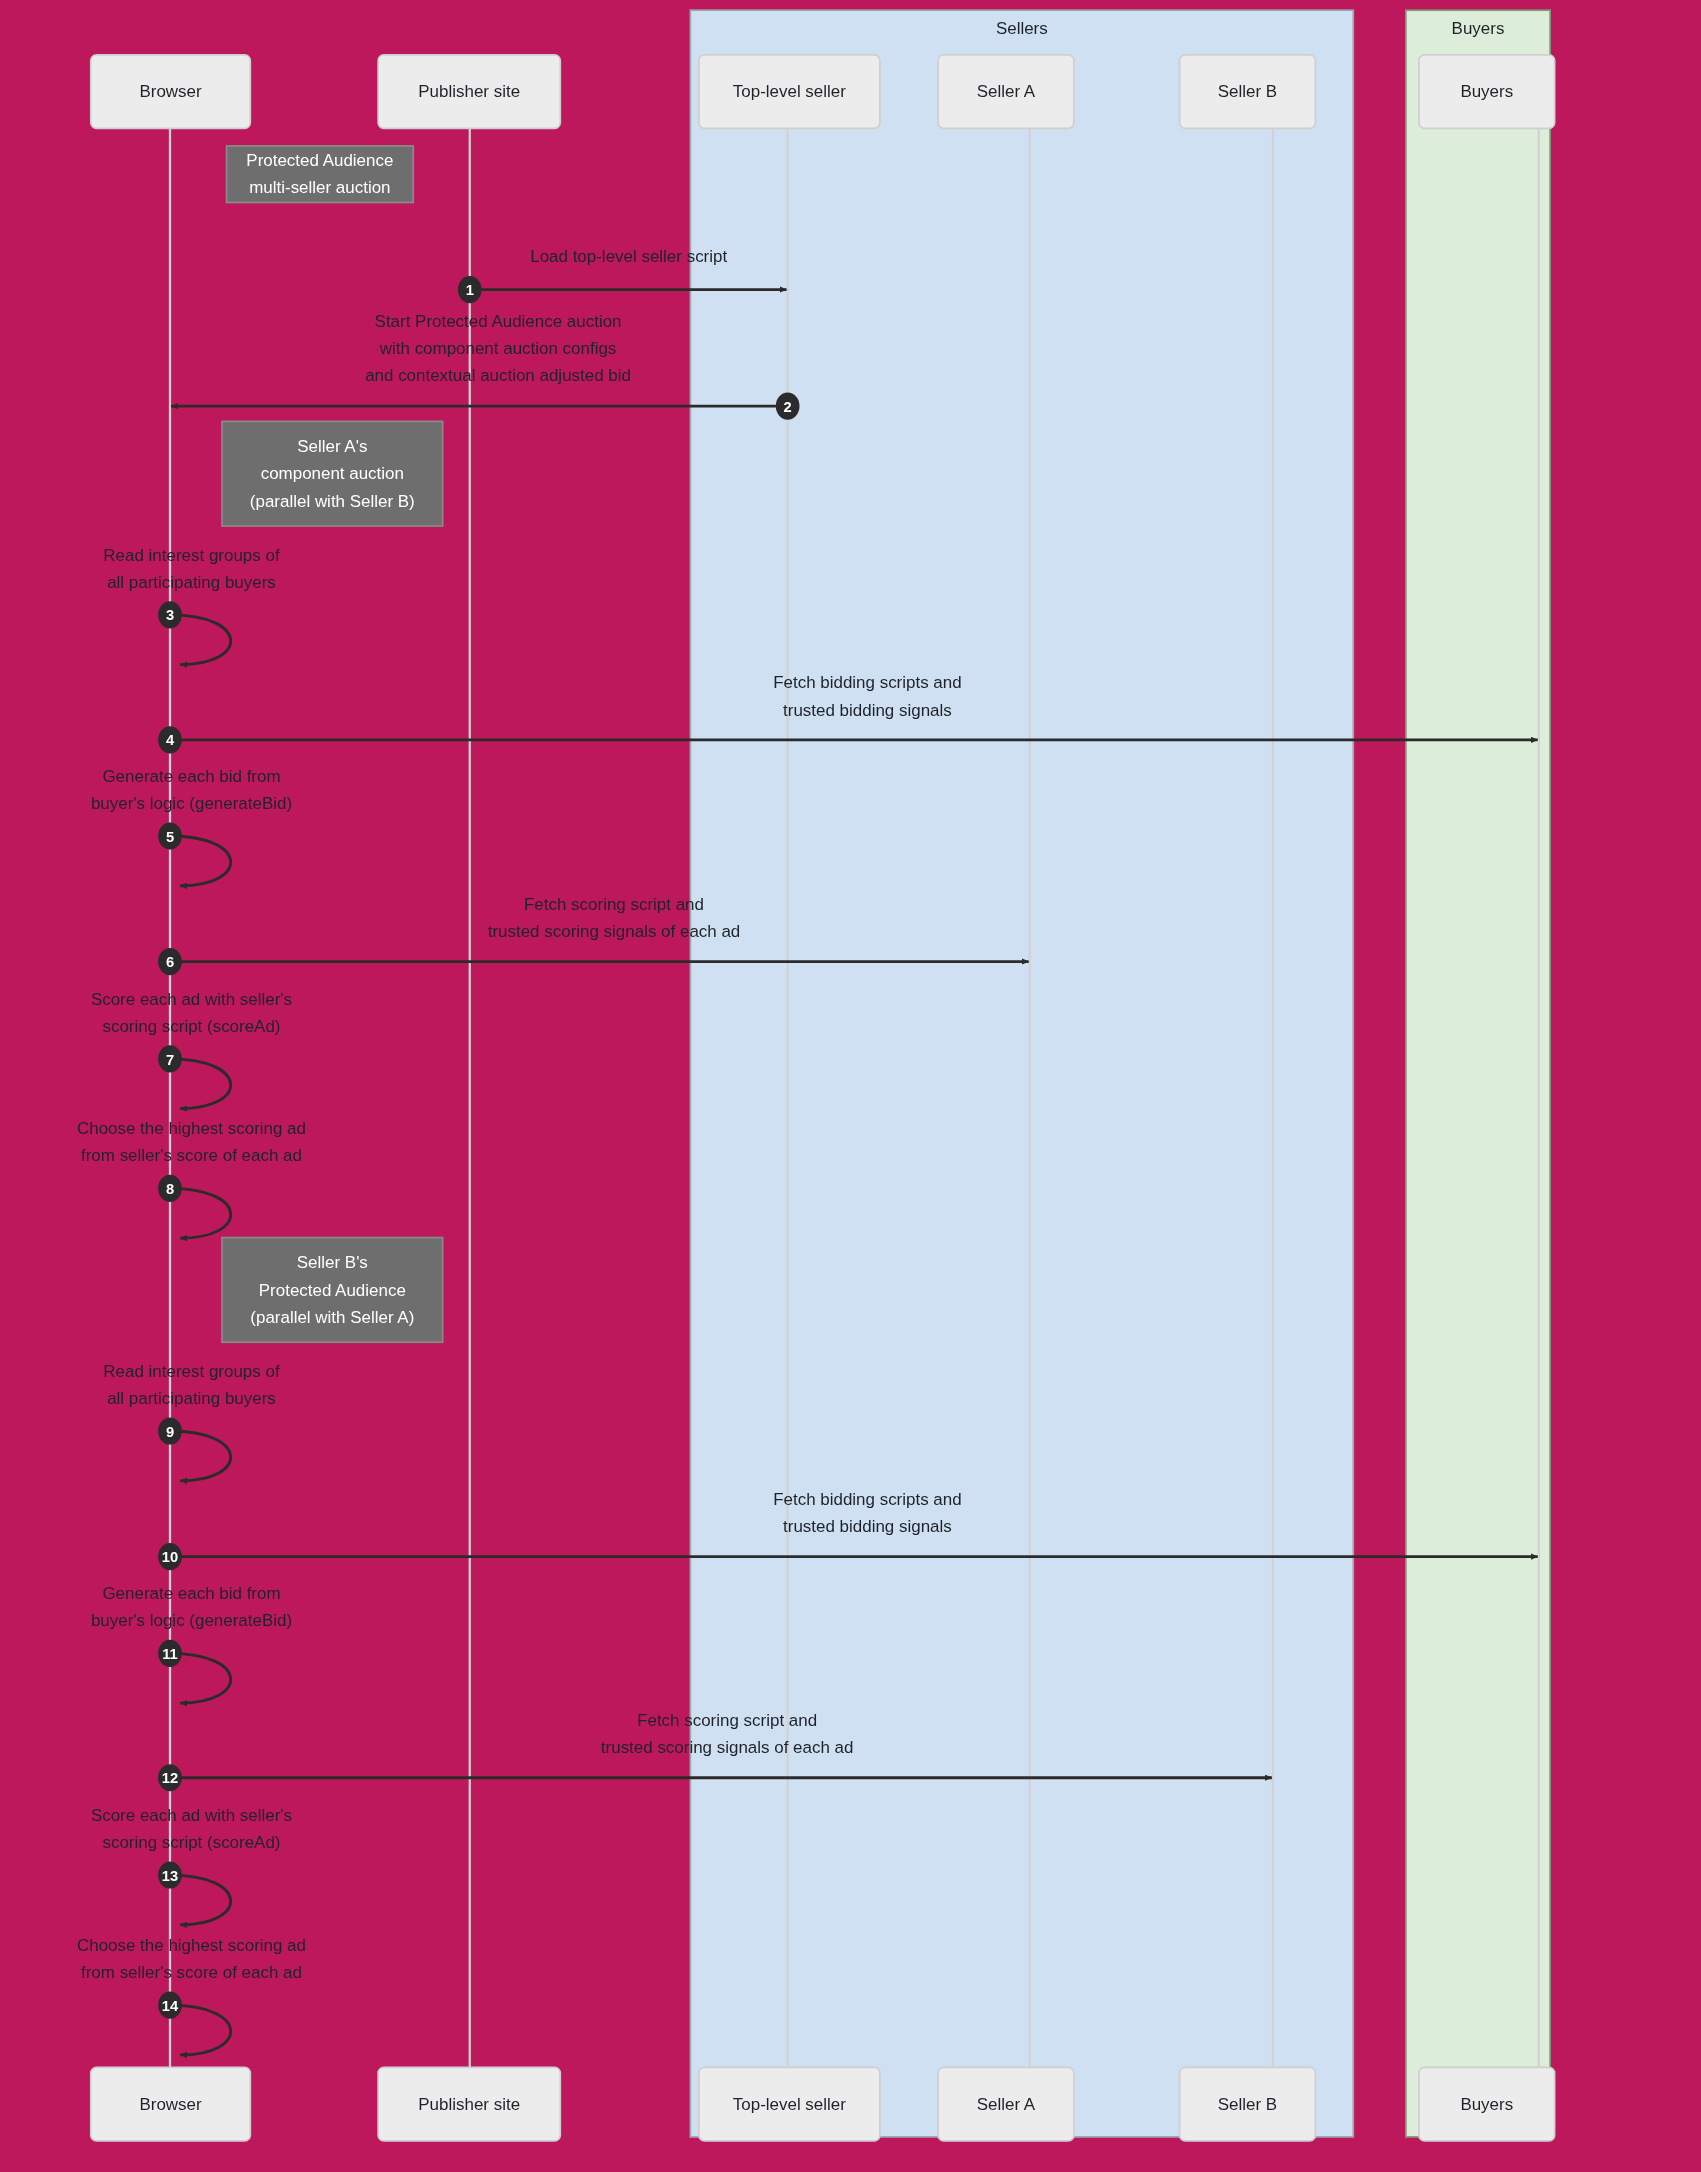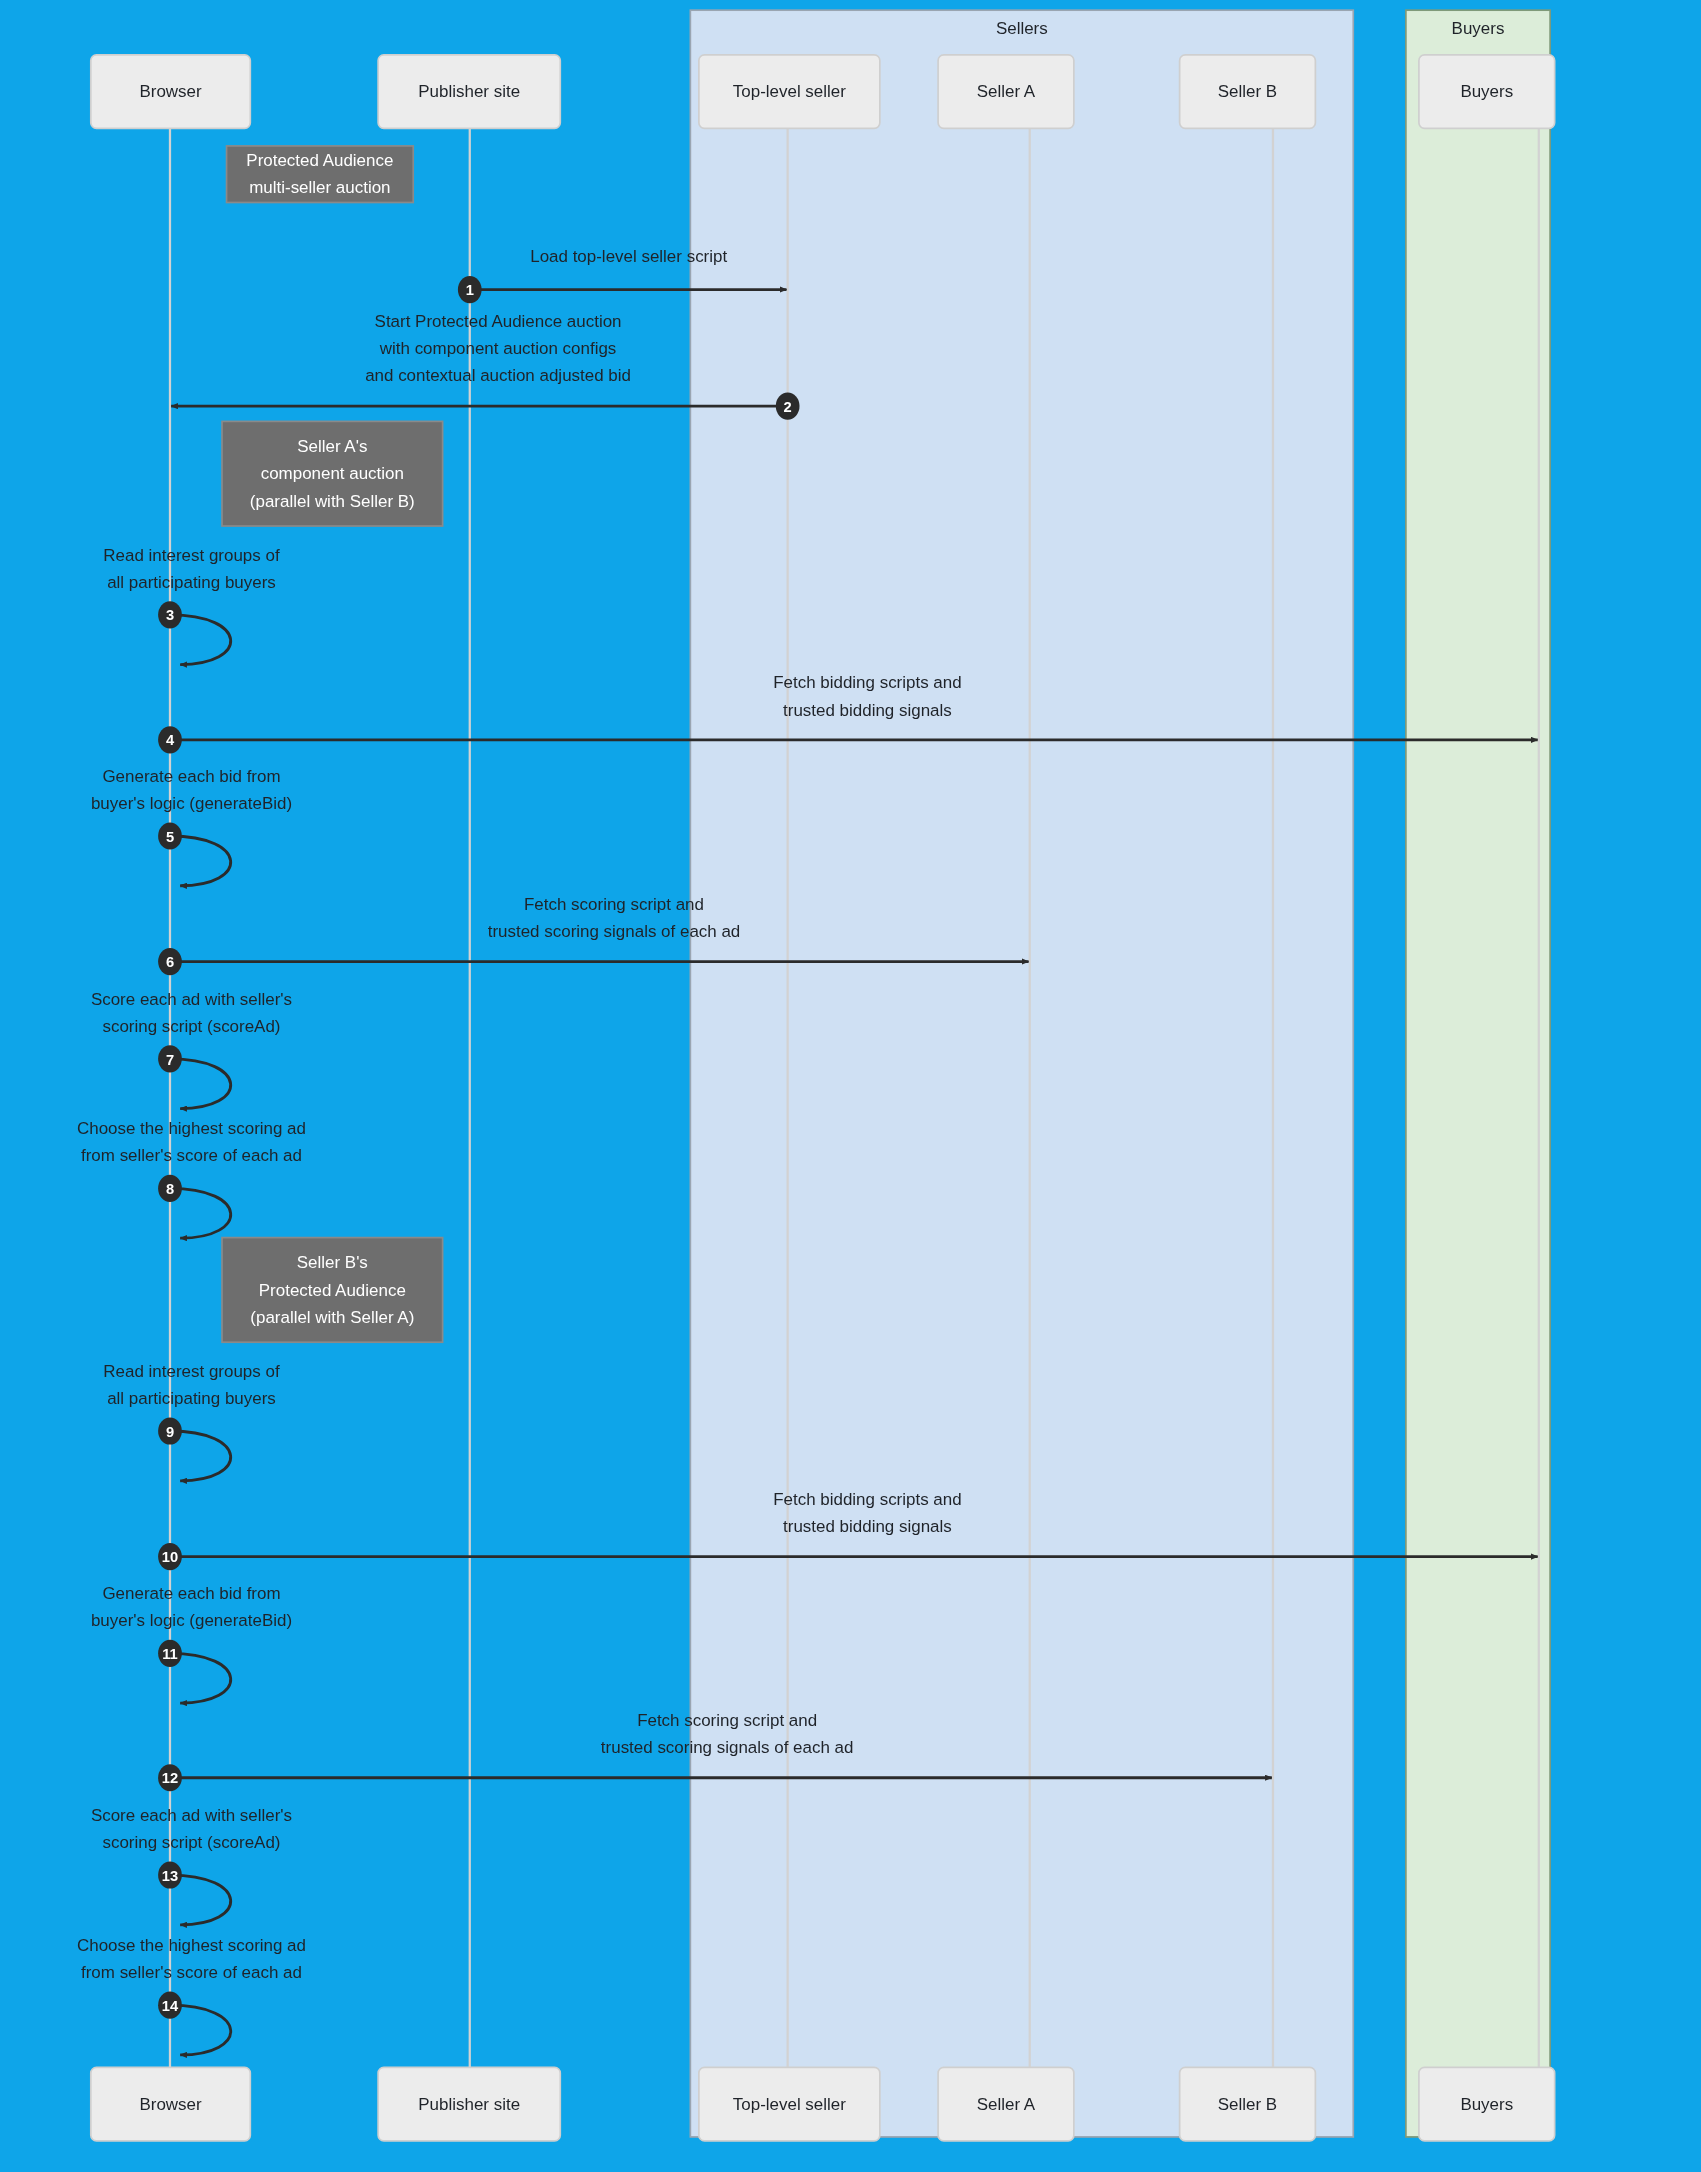--- a/index.html
+++ b/index.html
@@ -1,17 +1,17 @@
 <!DOCTYPE html>
 <html style="font-size:9px"><head>
 <meta charset="utf-8">
 <style>
   html,body{margin:0;padding:0;background:#ffffff;}
   body{font-family:"Liberation Sans", sans-serif;}
-  #diagram{position:relative;width:1702px;height:2172px;background:#0ea5e9;overflow:hidden;}
+  #diagram{position:relative;width:1702px;height:2172px;background:#be185d;overflow:hidden;}
   svg.layer{position:absolute;left:0;top:0;width:1702px;height:2172px;}
   .grp-label{font-size:30px;fill:#1f2329;}
   .actor-label{font-size:30px;fill:#1f2329;}
   .msg-label{font-size:30px;fill:#1f2329;}
   .note-label{font-size:30px;fill:#ffffff;}
   .seq-num{font-size:26px;fill:#ffffff;font-weight:600;}
 </style>
 </head>
 <body>
 

